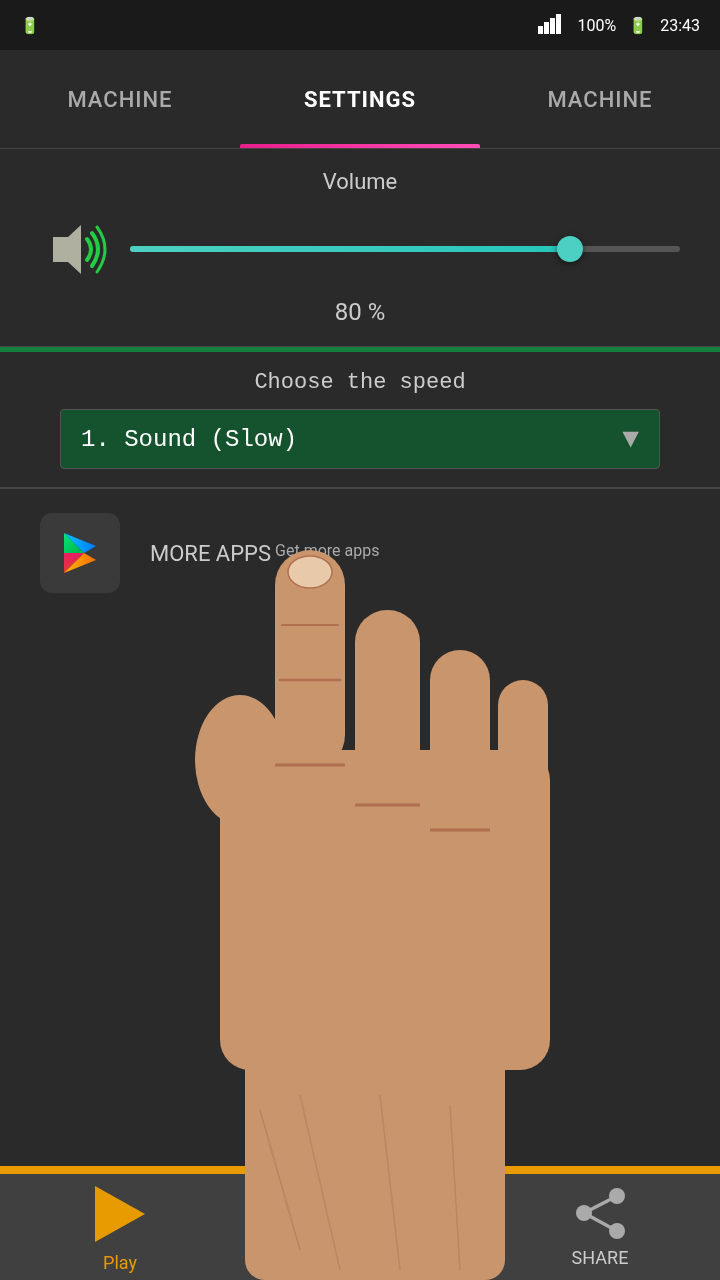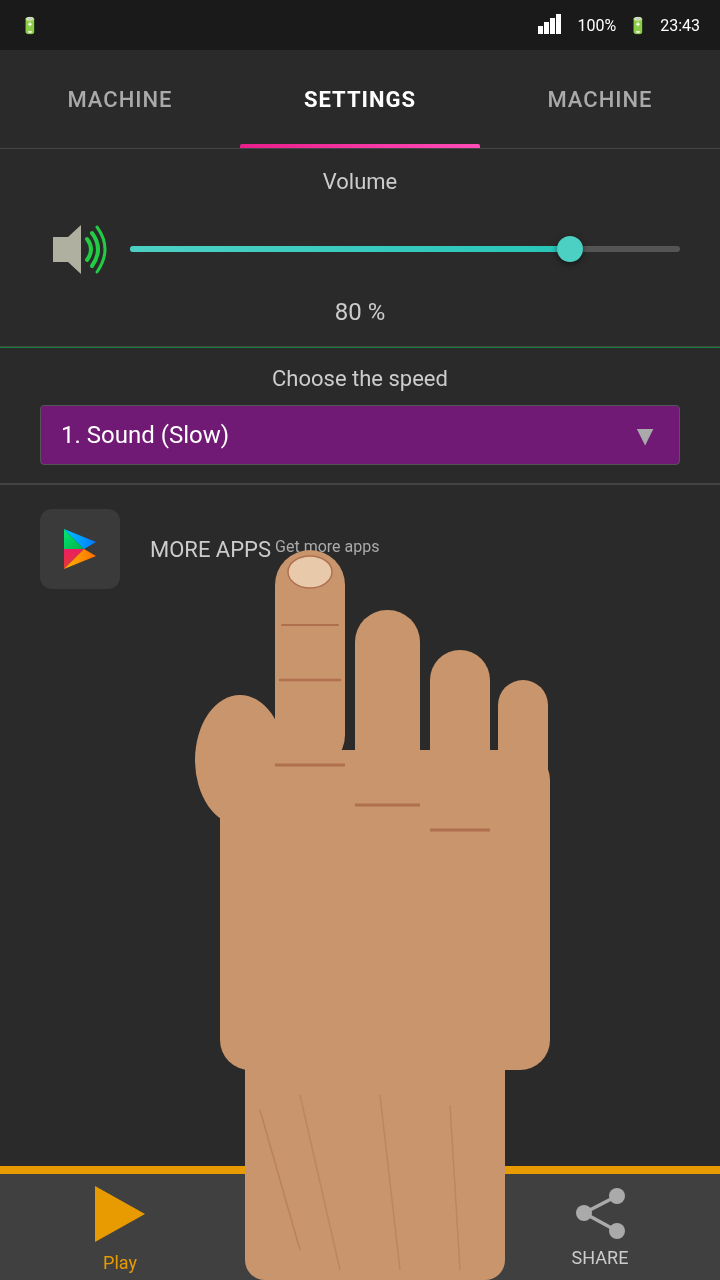--- a/index.html
+++ b/index.html
@@ -150,36 +150,37 @@
 
     .volume-percent {
       text-align: center;
       font-size: 24px;
       color: #cccccc;
       margin-top: 14px;
     }
 
     
     .speed-section {
-      padding: 18px 40px;
+      padding: 18px 60px;
       background: #2a2a2a;
-      border-top: 1px solid #15803d;
+      border-top: 5px solid #15803d;
+      font-family: Liberation Mono, monospace;
     }
 
     .speed-label {
       text-align: center;
       font-size: 22px;
       color: #cccccc;
       margin-bottom: 14px;
     }
 
     .speed-dropdown {
       width: 100%;
       height: 60px;
-      background: #701a75;
+      background: #14532d;
       border: 1px solid #555;
       border-radius: 4px;
       display: flex;
       align-items: center;
       justify-content: space-between;
       padding: 0 20px;
       cursor: pointer;
     }
 
     .speed-dropdown-text {

